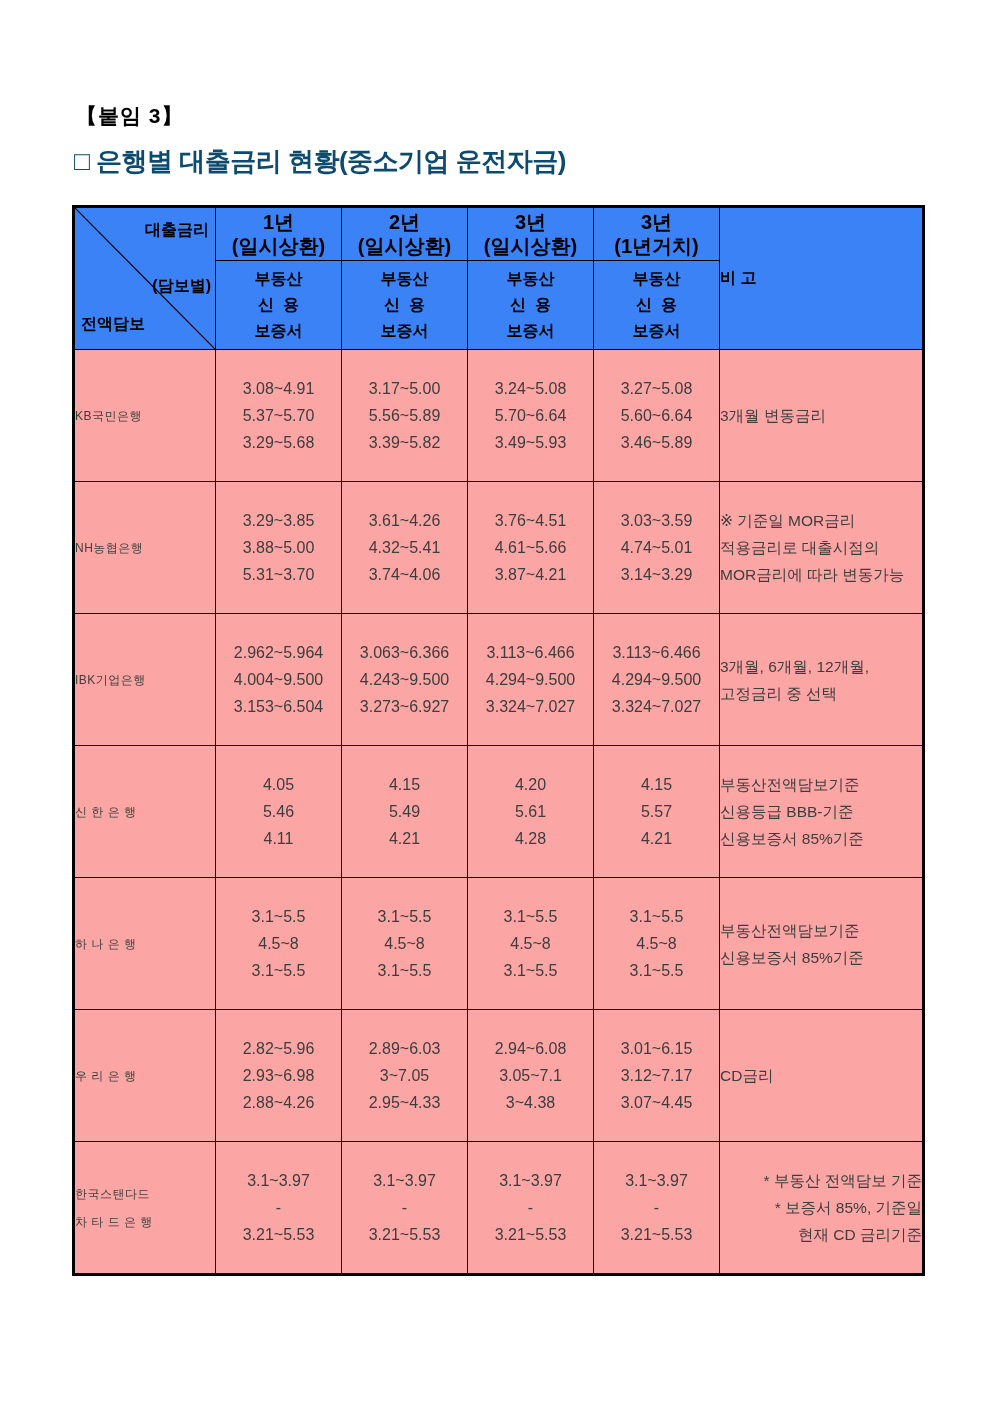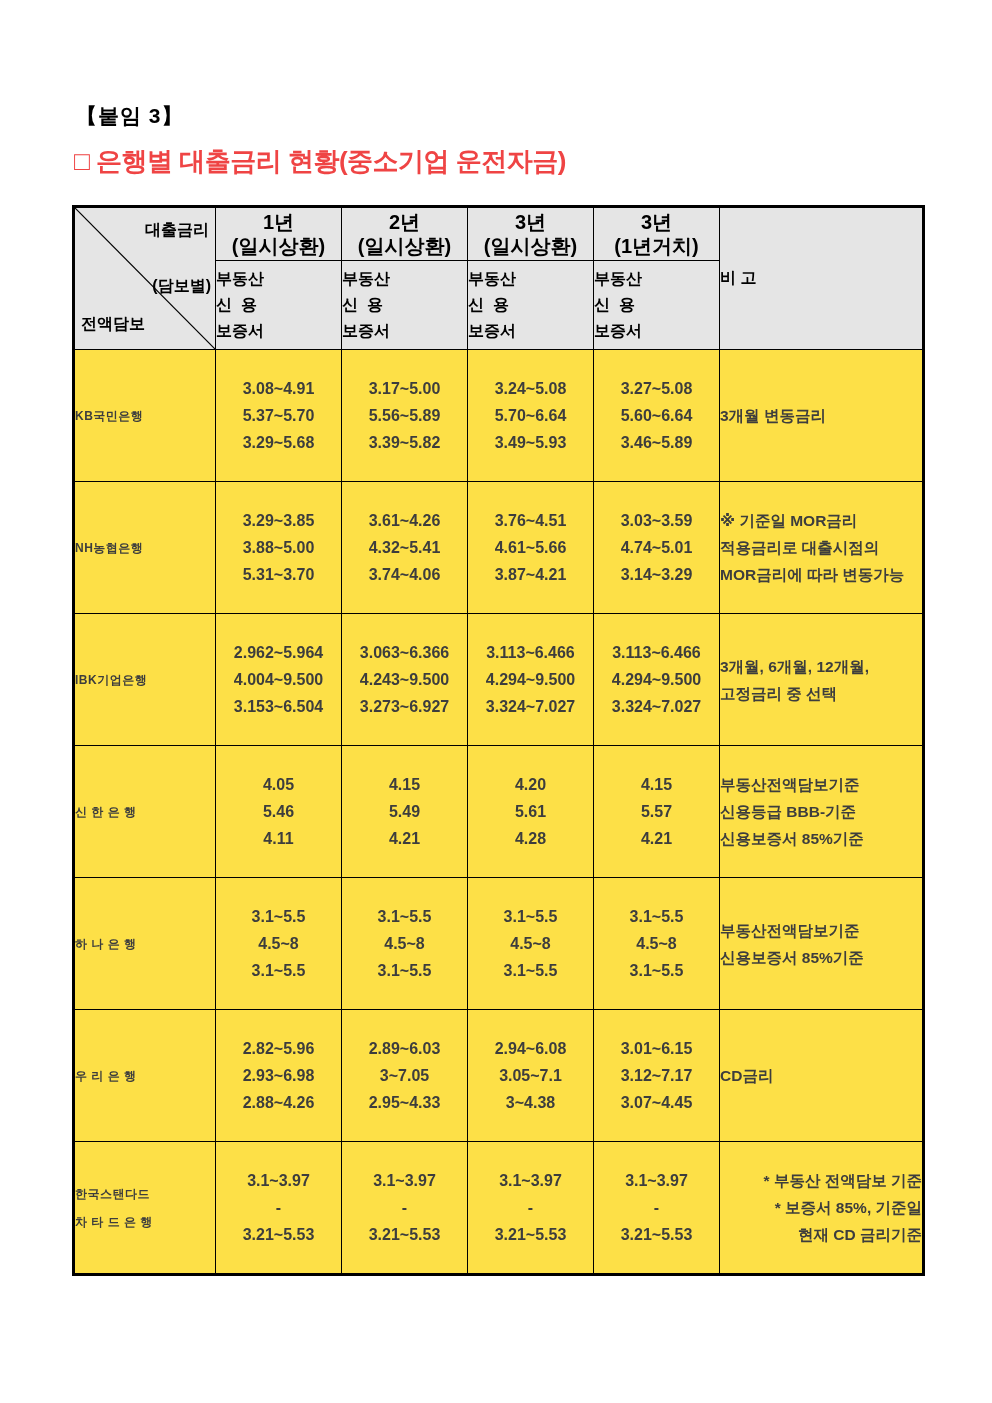--- a/index.html
+++ b/index.html
@@ -6,40 +6,40 @@
   body {
     width:992px; height:1403px; background:#ffffff; position:relative;
     font-family:"Liberation Sans","DejaVu Sans",sans-serif; color:#111;
   }
   .attachment-label {
     position:absolute; left:76px; top:102px;
     font-size:21px; font-weight:800; letter-spacing:1px; color:#000;
   }
   .doc-title {
     position:absolute; left:74px; top:144px;
-    font-size:26px; font-weight:800; letter-spacing:-0.5px; color:#ef4444;
+    font-size:26px; font-weight:800; letter-spacing:-0.5px; color:#0c4a6e;
   }
   table.loan-table {
     position:absolute; left:72px; top:205px;
     width:850px; table-layout:fixed; border-collapse:collapse;
     border:3px solid #000;
   }
   .loan-table th, .loan-table td { border:1px solid #000; padding:0; vertical-align:middle; }
-  .loan-table thead th { background:#e5e5e5; font-weight:bold; color:#000; }
+  .loan-table thead th { background:#3b82f6; font-weight:bold; color:#000; }
   th.phead { height:52px; font-size:20px; }
   th.phead div { line-height:24px; text-align:center; }
   th.chead { height:88px; font-size:16px; }
-  th.chead div { line-height:26px; text-align:left; white-space:pre; }
+  th.chead div { line-height:26px; text-align:center; white-space:pre; }
   th.rhead { font-size:16px; text-align:left; white-space:pre; }
   th.corner { position:relative; }
   th.corner svg { position:absolute; left:0; top:0; width:100%; height:100%; }
   th.corner .c-top { position:absolute; top:12px; right:6px; font-size:16px; }
   th.corner .c-mid { position:absolute; top:68px; right:4px; font-size:16px; }
   th.corner .c-bot { position:absolute; bottom:14px; left:6px; font-size:16px; }
-  tbody td { height:131px; background:#fde047; color:#3d3d3d;font-weight:bold; }
+  tbody td { height:131px; background:#fca5a5; color:#3d3d3d; }
   td.bank { font-size:12px; text-align:left; letter-spacing:0.5px; }
   td.bank div { line-height:28px; white-space:pre; }
   td.vals { font-size:16px; text-align:center; }
   td.vals div { line-height:27px; }
   td.remark { font-size:15.5px; text-align:left; }
   td.remark div { line-height:27px; white-space:pre-wrap; }
   td.remark.left { text-align:right; padding-left:7px; }
 </style>
 </head>
 <body>

